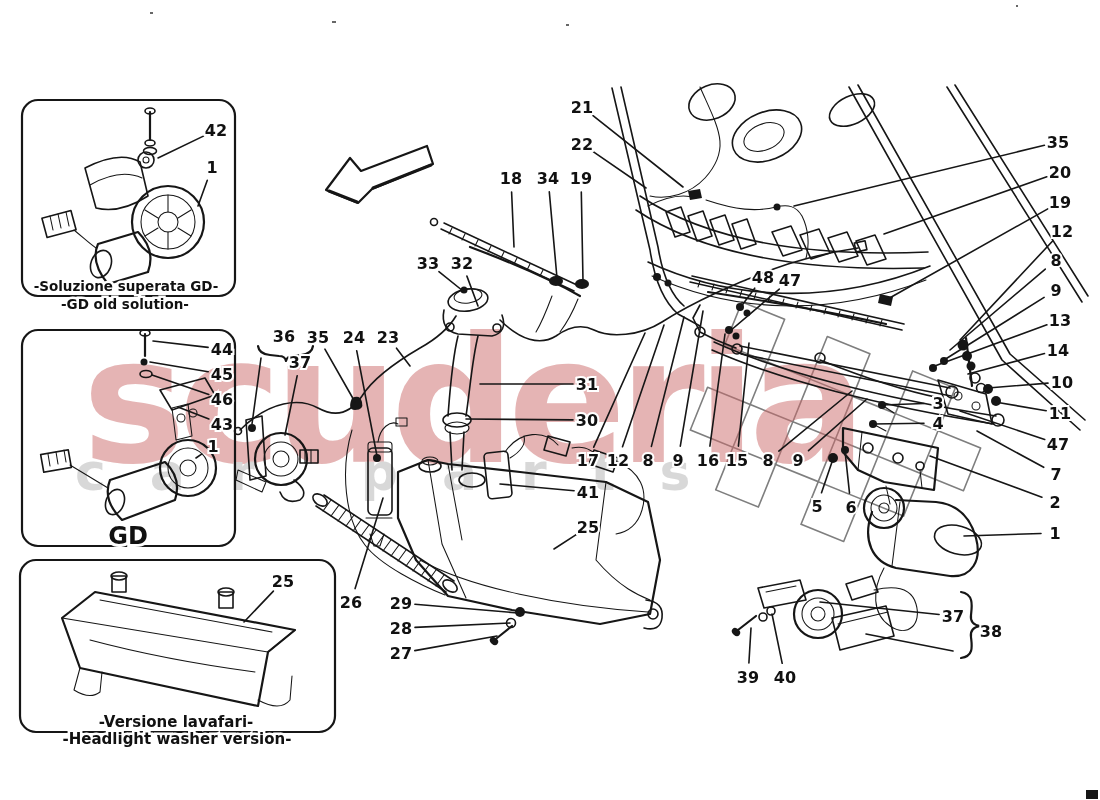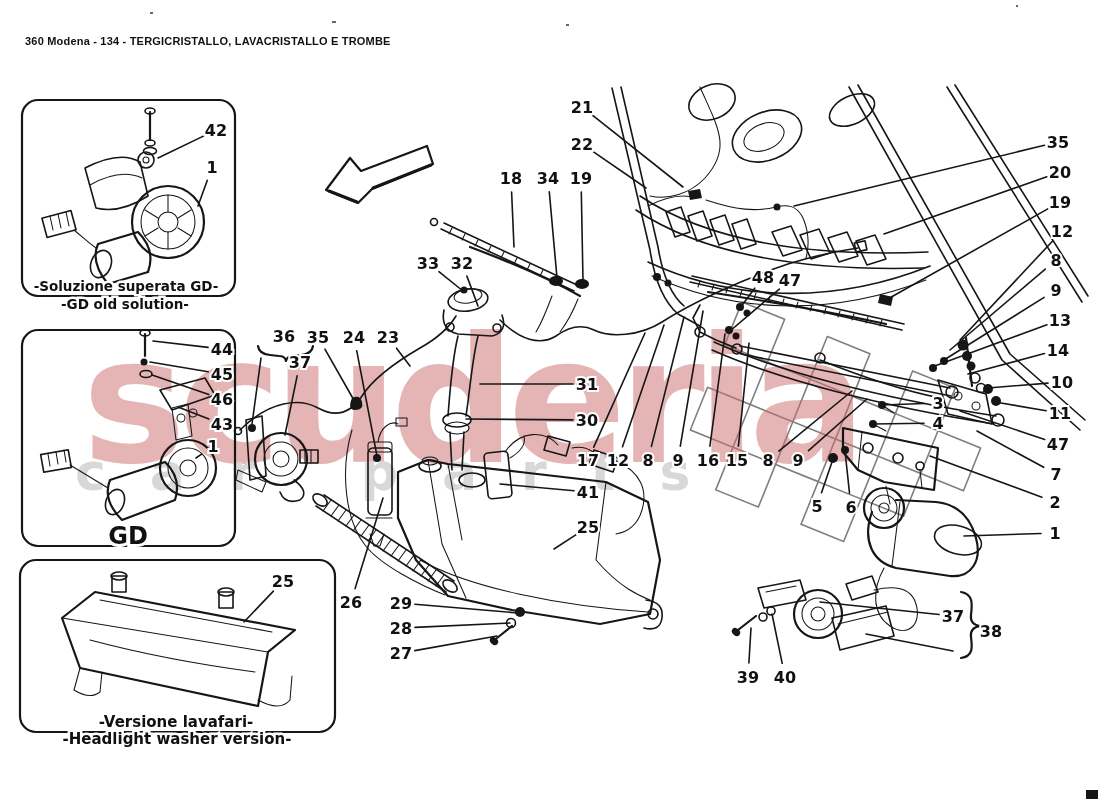--- a/index.html
+++ b/index.html
@@ -25,21 +25,20 @@
        paint-order:stroke;stroke:#fff;stroke-width:5px;}
   .capgd{font:bold 24px "DejaVu Sans",sans-serif;fill:#111;text-anchor:middle;
        paint-order:stroke;stroke:#fff;stroke-width:6px;}
   .wm-main{font:bold 175px "DejaVu Sans",sans-serif;letter-spacing:-8px;fill-opacity:.5;}
   .wm-sub{font:bold 52px "DejaVu Sans",sans-serif;letter-spacing:44px;fill-opacity:.95;}
 </style>
 </head>
 <body>
 
 <div class="page">
-  <div class="page-title">360 Modena - 134 - TERGICRISTALLO, LAVACRISTALLO E TROMBE</div>
 
   <svg id="diagram" class="art" width="1100" height="800" viewBox="0 0 1100 800">
 
     <g opacity="0.55" fill="#d2d2d2">
       <g transform="translate(742,302) rotate(22)" stroke="none">
         <rect x="0" y="0" width="46" height="46" stroke="none" fill="#d2d2d2"></rect>
         <rect x="92" y="0" width="46" height="46" stroke="none" fill="#d2d2d2"></rect>
         <rect x="184" y="0" width="46" height="46" stroke="none" fill="#d2d2d2"></rect>
         <rect x="46" y="46" width="46" height="46" stroke="none" fill="#d2d2d2"></rect>
         <rect x="138" y="46" width="46" height="46" stroke="none" fill="#d2d2d2"></rect>

